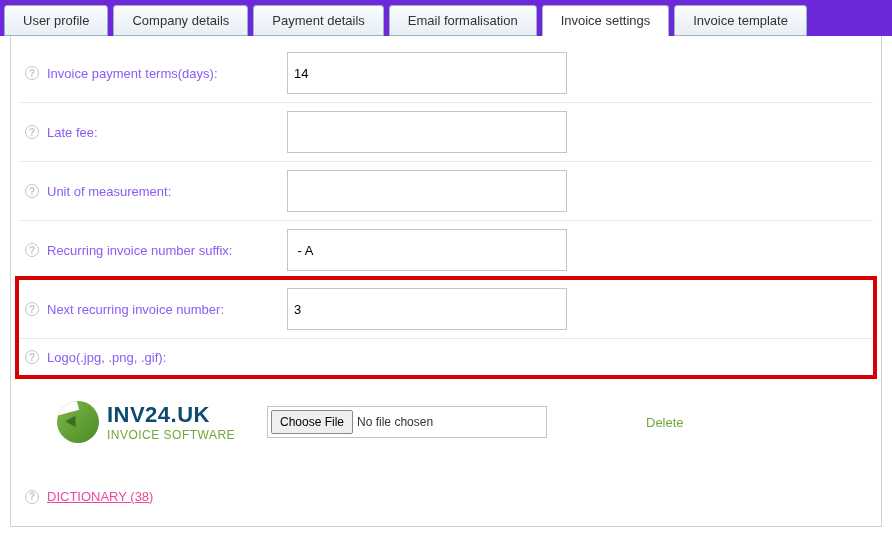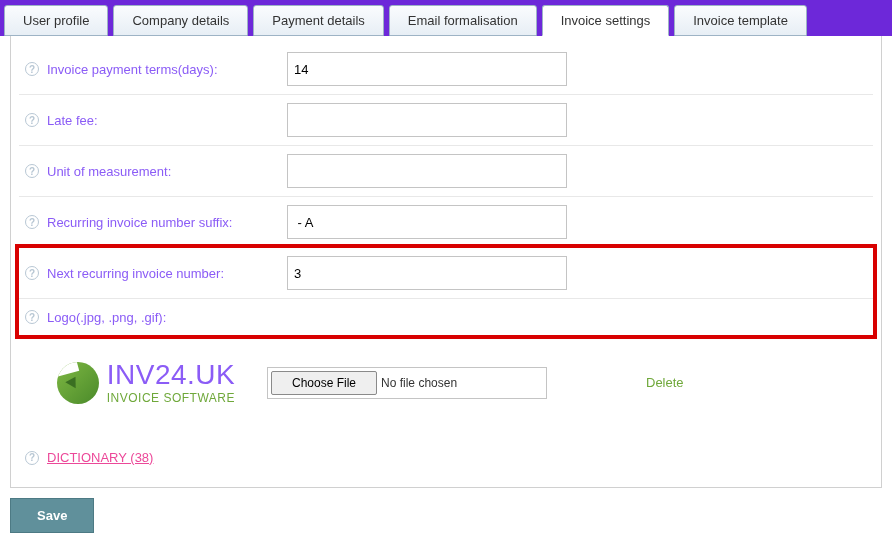--- a/index.html
+++ b/index.html
@@ -76,21 +76,21 @@
     .label {
       width: 240px;
       color: #8b5cf6;
       flex-shrink: 0;
     }
     .field {
       flex: 0 0 auto;
     }
     .field input[type="text"] {
       width: 280px;
-      height: 34px;
+      height: 42px;
       border: 1px solid #c4c4c4;
       padding: 15px 6px;
       font-size: 13px;
       font-family: inherit;
     }
     .highlight-wrap {
       border: 4px solid #d80000;
       margin: -4px -4px;
       padding: 0;
       position: relative;
@@ -146,41 +146,41 @@
       border-right: 6px solid transparent;
       border-bottom: 10px solid #3a6f22;
       transform: rotate(30deg);
     }
     .logo-text {
       display: flex;
       flex-direction: column;
       line-height: 1;
     }
     .logo-title {
-      color: #8b5cf6;
-      font-weight: normal;
-      font-size: 28px;
+      color: #0c4a6e;
+      font-weight: bold;
+      font-size: 22px;
       letter-spacing: 0.5px;
     }
     .logo-sub {
       color: #6fa83a;
       font-size: 12px;
       letter-spacing: 0.5px;
       margin-top: 3px;
     }
     .file-area {
       display: flex;
       align-items: center;
       gap: 6px;
     }
     .choose-file {
       background: #efefef;
       border: 1px solid #8a8a8a;
       border-radius: 2px;
-      padding: 4px 20px;
+      padding: 4px 8px;
       font-size: 12px;
       cursor: pointer;
       font-family: inherit;
     }
     .file-status {
       color: #333;
       font-size: 12px;
     }
     .file-outer {
       border: 1px solid #c4c4c4;

